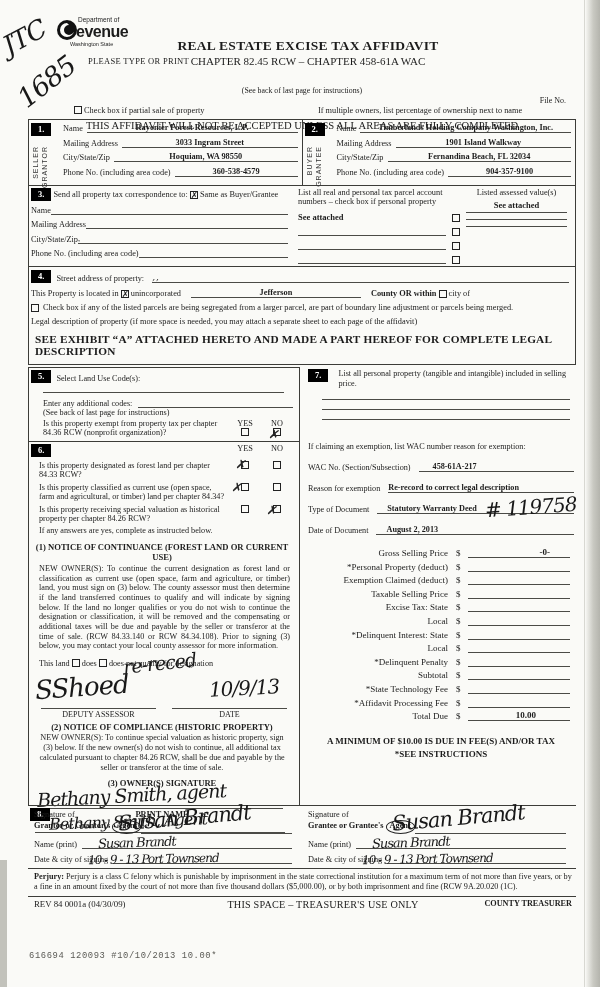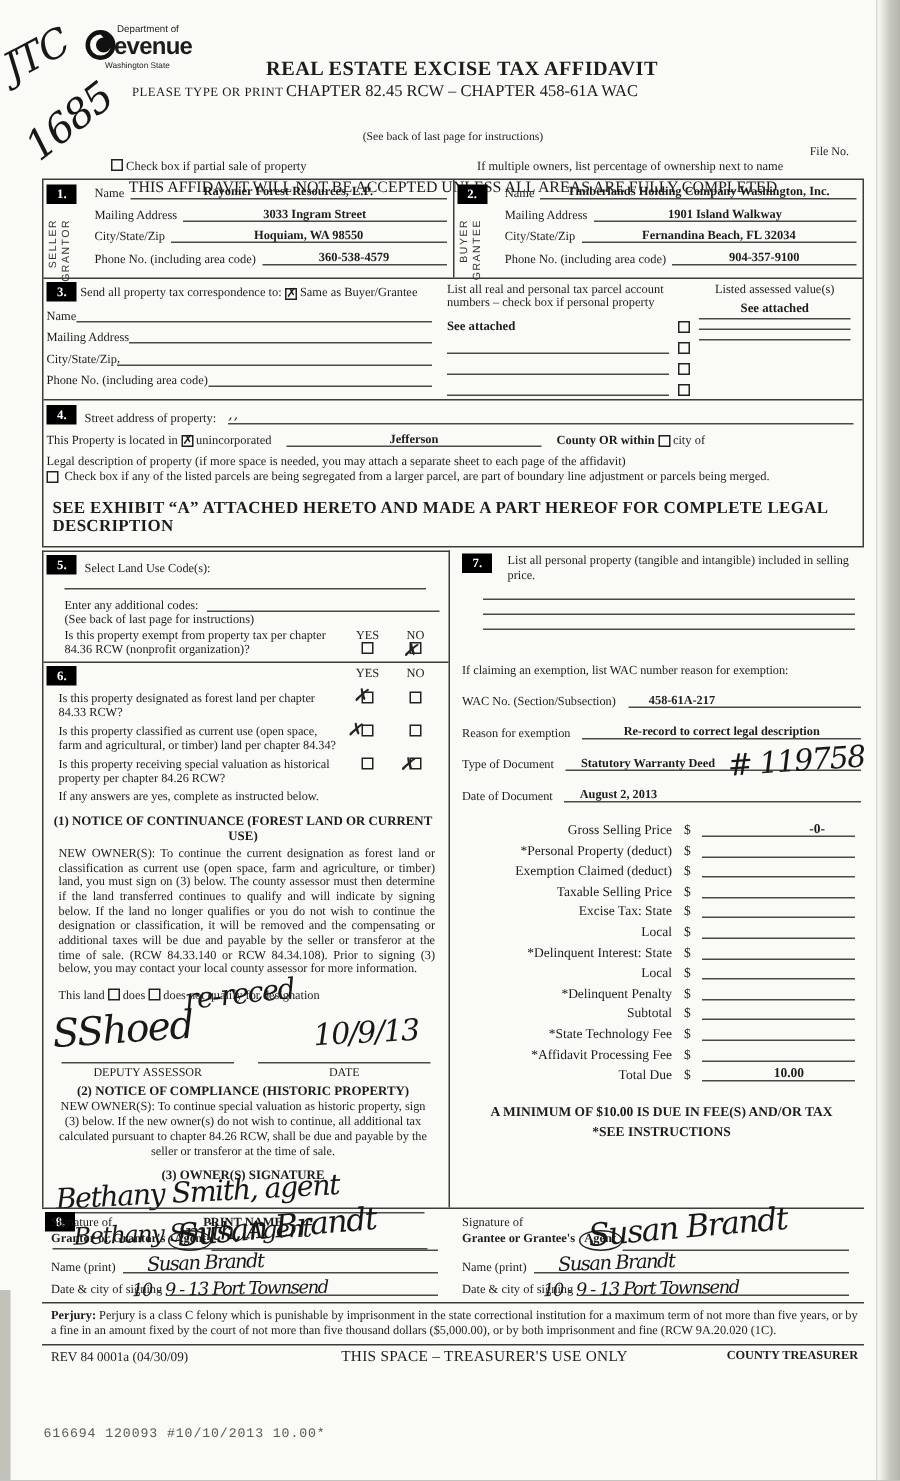--- a/index.html
+++ b/index.html
@@ -101,21 +101,21 @@
   .hw-ownsig { position:absolute; left:6px; top:-4px; font-size:19px; transform:rotate(-3deg); }
   .hw-ownprint { position:absolute; left:18px; top:24px; font-size:16px; transform:rotate(-2deg); }
 
   
   .sec7head { display:flex; }
   .sec7head .t { flex:1; padding-left:6px; line-height:1.25; }
   .ppline { border-bottom:1px solid #4a4a46; margin:9px 4px 0 14px; }
   .claiming { margin-top:22px; }
   .kv { display:flex; align-items:flex-end; margin-top:11px; }
   .kv .lbl { white-space:nowrap; padding-right:8px; }
-  .kv .blank { flex:1; text-align:center; }
+  .kv .blank { flex:1; text-align:left; }
   .fees { margin-top:10px; }
   .fee-row { display:flex; align-items:flex-end; height:13.6px; font-size:9px; }
   .fee-label { width:148px; text-align:right; padding-right:8px; white-space:nowrap; }
   .fee-d { width:12px; }
   .fee-line { flex:1; border-bottom:1px solid #4a4a46; text-align:right; font-weight:bold; padding-right:20px; margin-right:4px; }
   .hw-docnum { position:absolute; right:0px; top:128px; font-size:20px; transform:rotate(-4deg); }
   .minimum { text-align:center; font-weight:bold; font-size:9px; margin-top:14px; line-height:1.4; }
 
   
   .sec8 { border-top:1px solid #3c3c38; position:relative; padding-top:2px; }
@@ -312,26 +312,26 @@
         </div>
         <div class="line">
           <span>This Property is located in</span>&nbsp;
           <span class="cb">✗</span>&nbsp;
           <span>unincorporated</span>
           <span class="blank val" style="width:170px;text-align:center;margin:0 10px">Jefferson</span>
           <span style="font-weight:bold">County OR within</span>&nbsp;
           <span class="cb"></span>&nbsp;
           <span>city of</span>
         </div>
-        <div class="line" style="margin-bottom:1px">
-          <span>Legal description of property (if more space is needed, you may attach a separate sheet to each page of the affidavit)</span>
-        </div>
         <div class="line">
           <span class="cb" style="margin-right:4px"></span>
           <span>Check box if any of the listed parcels are being segregated from a larger parcel, are part of boundary line adjustment or parcels being merged.</span>
+        </div>
+        <div class="line" style="margin-bottom:1px">
+          <span>Legal description of property (if more space is needed, you may attach a separate sheet to each page of the affidavit)</span>
         </div>
         <div class="exhibit">SEE EXHIBIT “A” ATTACHED HERETO AND MADE A PART HEREOF FOR COMPLETE LEGAL DESCRIPTION</div>
       </div>
     </div>
 
     <div class="cols">
 
       <div class="colL">
         <div class="sec5">
           <div style="display:flex;align-items:flex-end">

